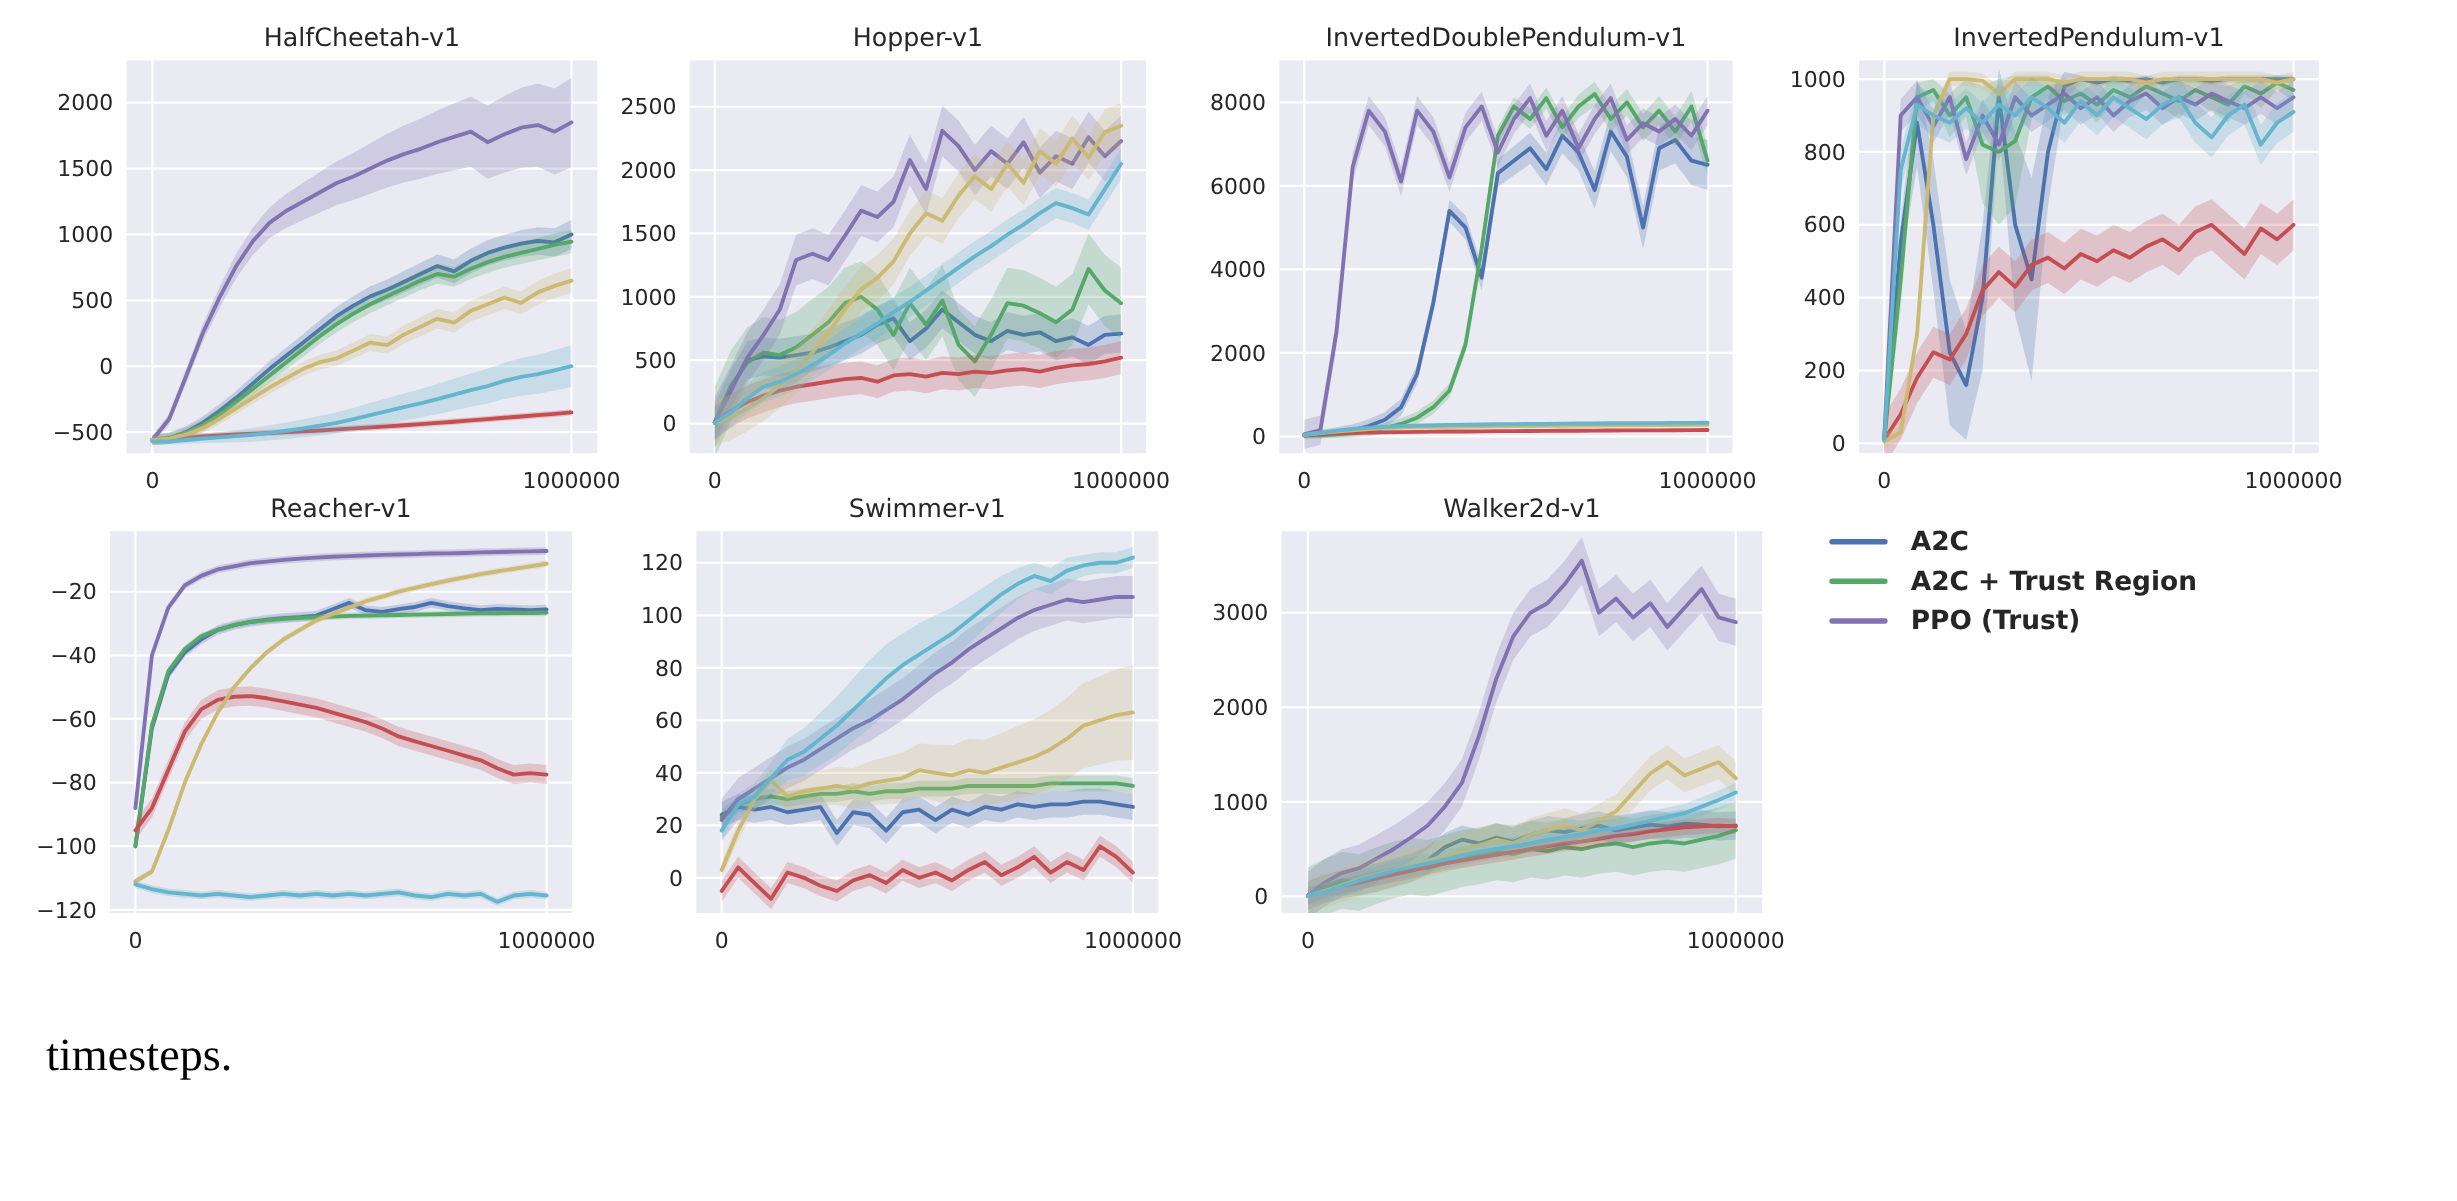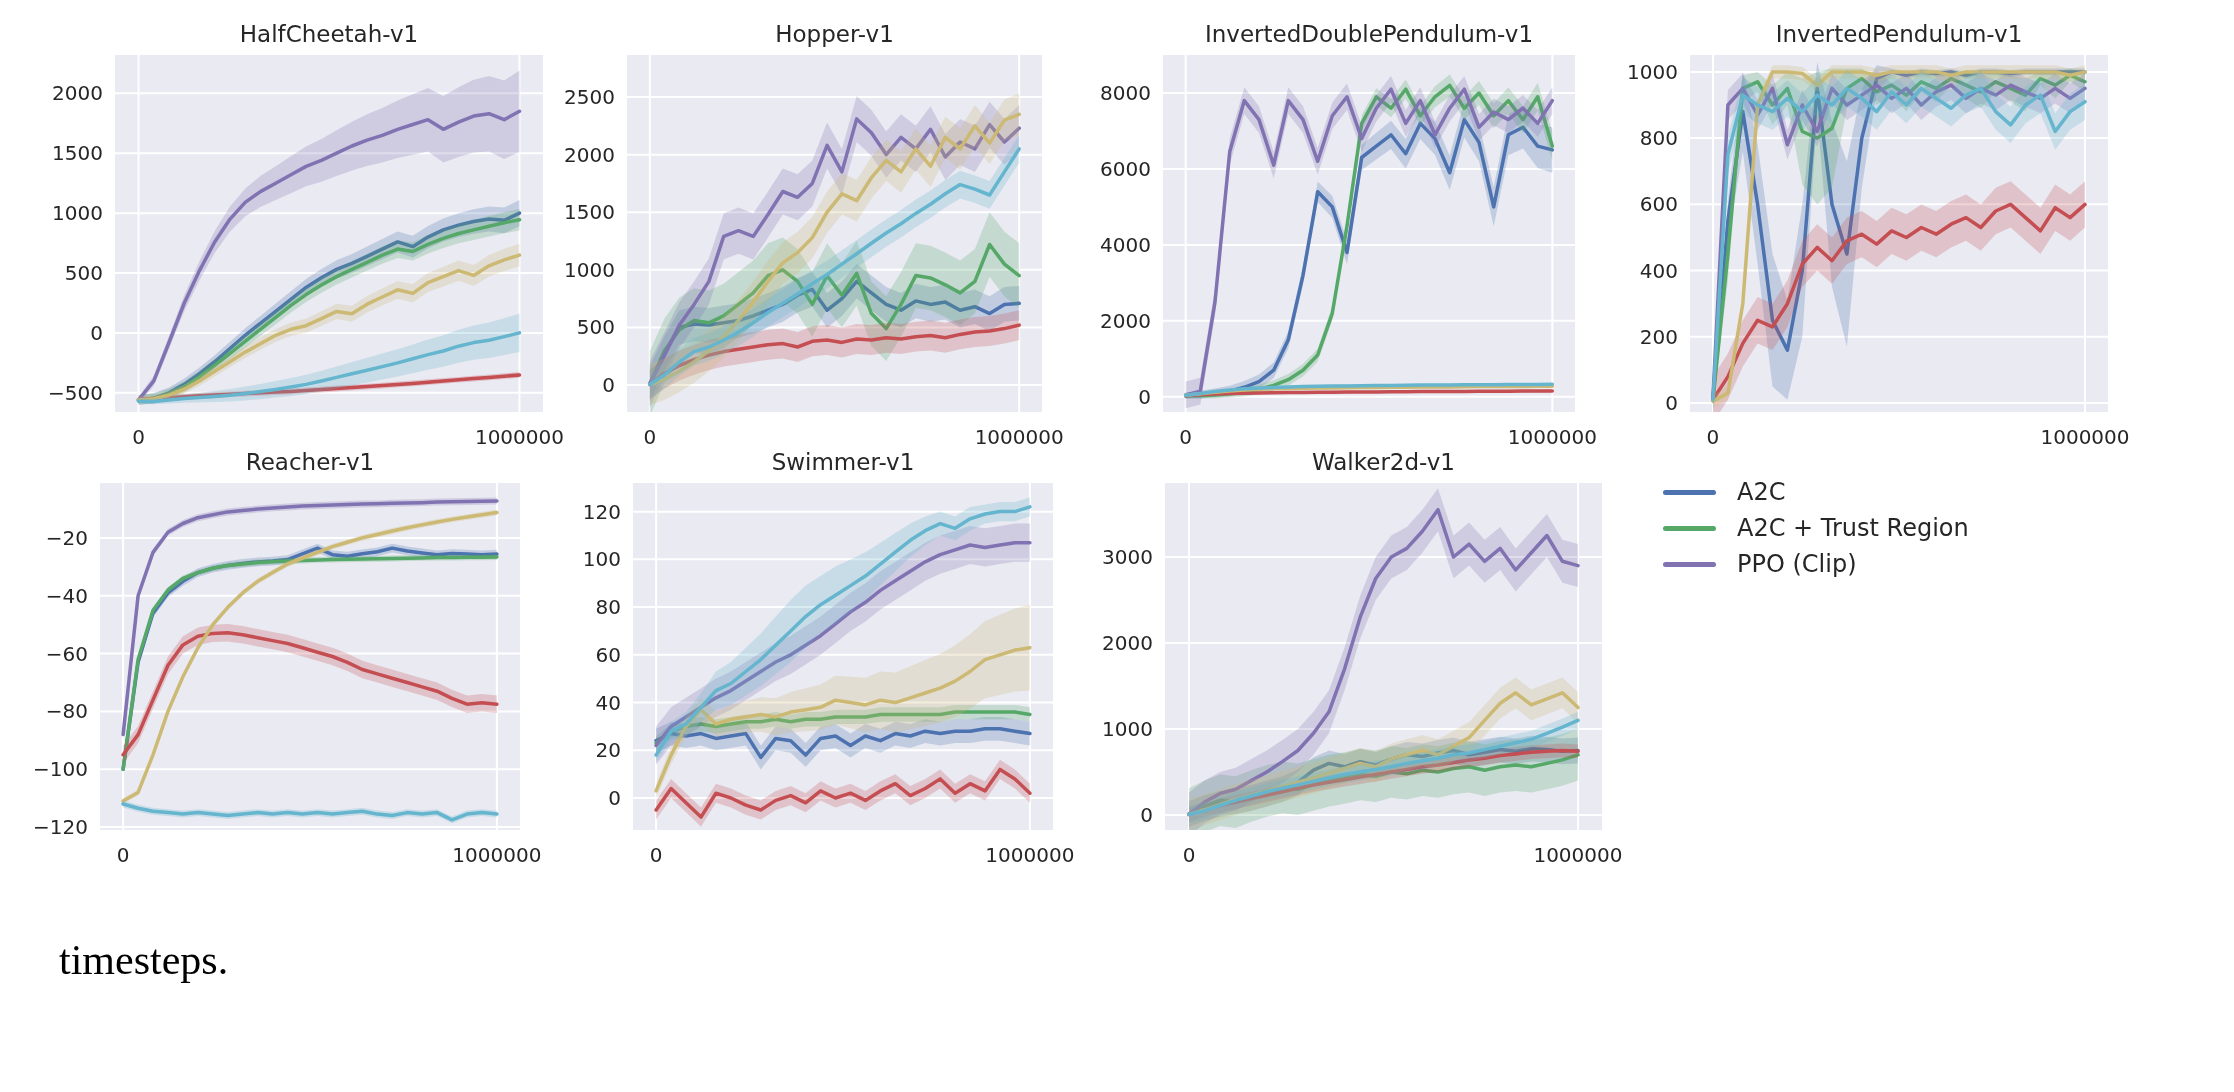--- a/index.html
+++ b/index.html
@@ -2,29 +2,29 @@
 <html><head>
 <meta charset="utf-8">
 <style>
   html,body{margin:0;padding:0;background:#ffffff;}
   body{width:2234px;height:1092px;position:relative;overflow:hidden;
        font-family:"DejaVu Sans",sans-serif;}
   #plots{position:absolute;left:0;top:0;}
   #plots text{font-family:"DejaVu Sans",sans-serif;fill:#262626;}
   #plots text.tick{font-size:20px;}
   #plots text.title{font-size:23px;}
-  #legend{position:absolute;left:1663px;top:474px;}
+  #legend{position:absolute;left:1663px;top:474px;font-weight:bold;}
   .lg-row{display:flex;align-items:center;height:36px;}
   .lg-swatch{display:inline-block;width:53px;height:5px;border-radius:2.5px;flex:0 0 53px;}
   .lg-label{margin-left:21px;font-size:24px;color:#262626;white-space:nowrap;}
   #caption{position:absolute;left:42px;top:934px;width:2148px;
            font-family:"Liberation Serif","DejaVu Serif",serif;
            font-size:42px;color:#000;line-height:53px;}
   .cap-line1{text-align:justify;text-align-last:justify;}
-  .cap-line2{text-align:left;margin-left:17px;}
+  .cap-line2{text-align:left;}
 </style>
 </head>
 <body>
 
 <svg id="plots" width="2234" height="1092">
     <g>
       <rect x="115" y="55" width="428" height="357" fill="#eaeaf2"></rect>
       <line x1="138.54" x2="138.54" y1="55" y2="412" stroke="#ffffff" stroke-width="2"></line>
       <text x="138.54" y="444" text-anchor="middle" class="tick">0</text>
       <line x1="519.46" x2="519.46" y1="55" y2="412" stroke="#ffffff" stroke-width="2"></line>
@@ -284,19 +284,19 @@
     <div class="lg-row">
       <span class="lg-swatch" style="background: rgb(76, 114, 176);"></span>
       <span class="lg-label">A2C</span>
     </div>
     <div class="lg-row">
       <span class="lg-swatch" style="background: rgb(85, 168, 104);"></span>
       <span class="lg-label">A2C + Trust Region</span>
     </div>
     <div class="lg-row">
       <span class="lg-swatch" style="background: rgb(129, 114, 178);"></span>
-      <span class="lg-label">PPO (Clip)</span>
+      <span class="lg-label">PPO (Trust)</span>
     </div>
   </div>
 
 <div id="caption">
   <div class="cap-line2">timesteps.</div>
 </div>
 
 </body></html>

